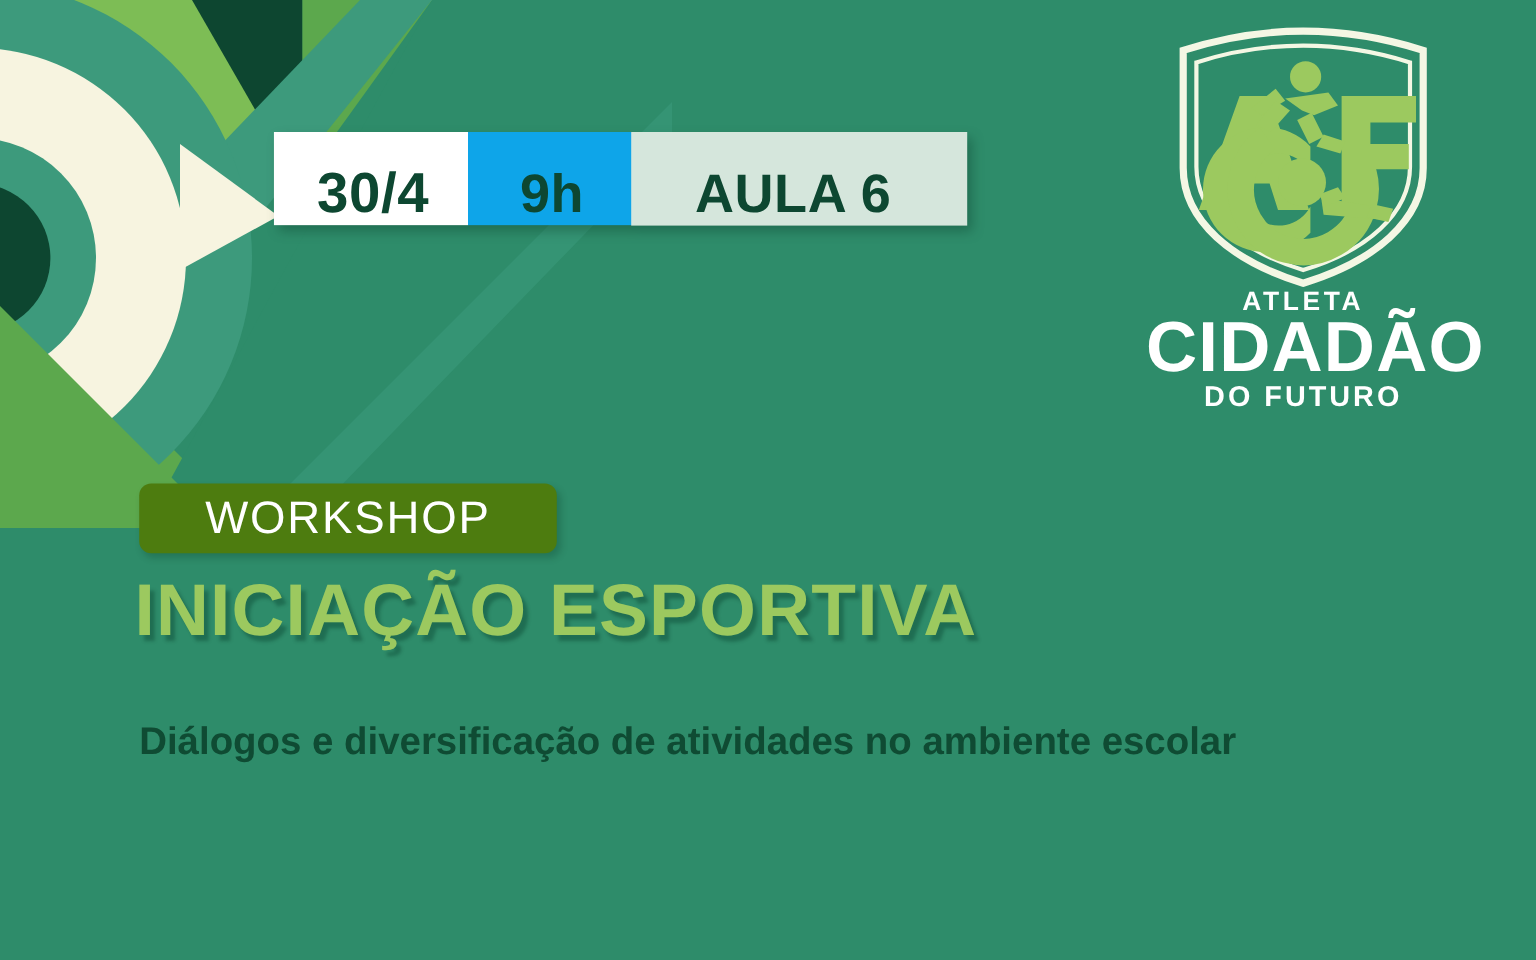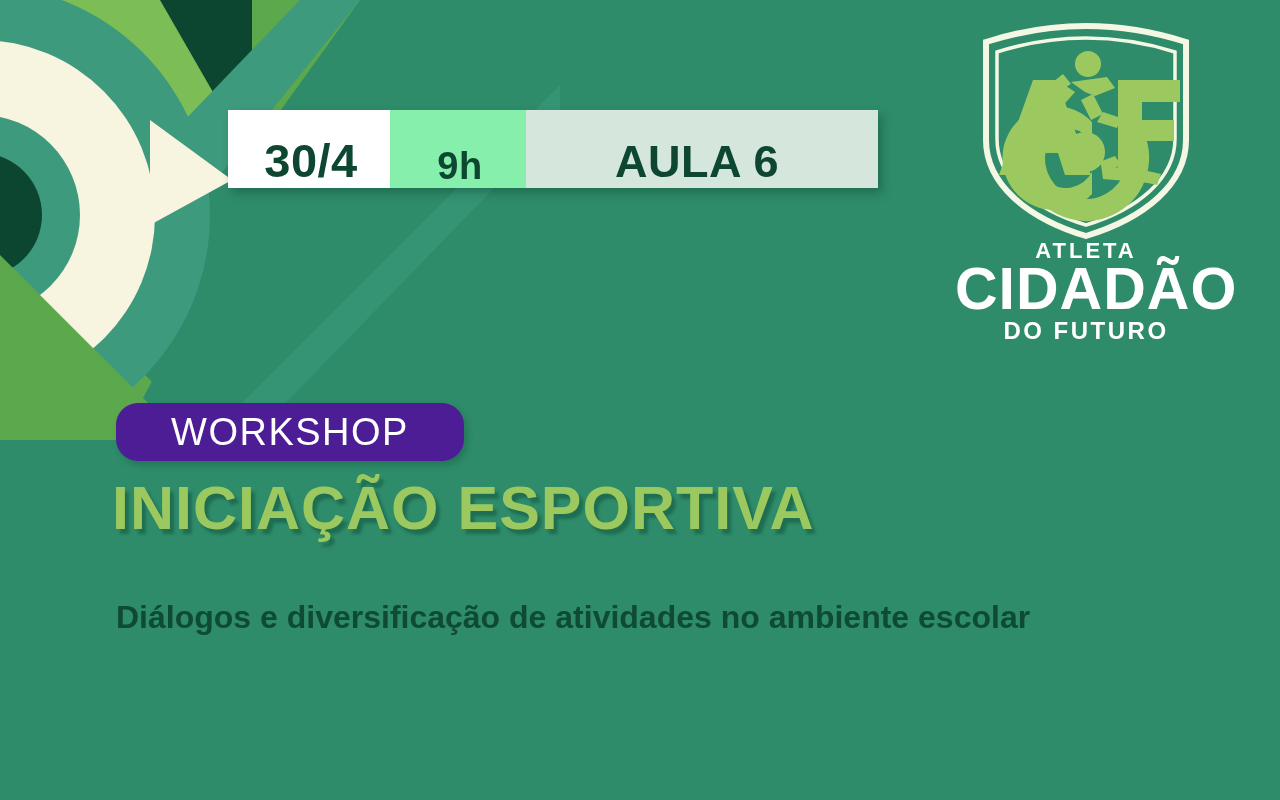--- a/index.html
+++ b/index.html
@@ -47,31 +47,31 @@
   }
   .seg-date {
     background: #ffffff;
     width: 192px;
     font-size: 47px;
     clip-path: polygon(0 0, 162px 0, 192px 50%, 162px 100%, 0 100%);
     padding-right: 26px;
     box-sizing: border-box;
   }
   .seg-time {
-    background: #86efac;
+    background: #0ea5e9;
     width: 166px;
-    font-size: 38px;
+    font-size: 45px;
     margin-left: -30px;
     clip-path: polygon(0 0, 136px 0, 166px 50%, 136px 100%, 0 100%);
     padding-right: 26px;
     box-sizing: border-box;
   }
   .seg-lesson {
     background: #d5e6dc;
-    width: 352px;
+    width: 280px;
     font-size: 45px;
     margin-left: -30px;
     padding-right: 10px;
     box-sizing: border-box;
   }
 
   
   .logo {
     position: absolute;
     left: 955px;
@@ -107,22 +107,22 @@
     margin-top: 0px;
   }
 
   
   .workshop-badge {
     position: absolute;
     left: 116px;
     top: 403px;
     width: 348px;
     height: 58px;
-    background: #4c1d95;
-    border-radius: 22px;
+    background: #4d7c0f;
+    border-radius: 10px;
     display: flex;
     align-items: center;
     justify-content: center;
     box-shadow: 3px 4px 6px rgba(0, 40, 25, 0.22);
   }
   .workshop-badge span {
     color: #ffffff;
     font-size: 38px;
     font-weight: normal;
     letter-spacing: 1.5px;

